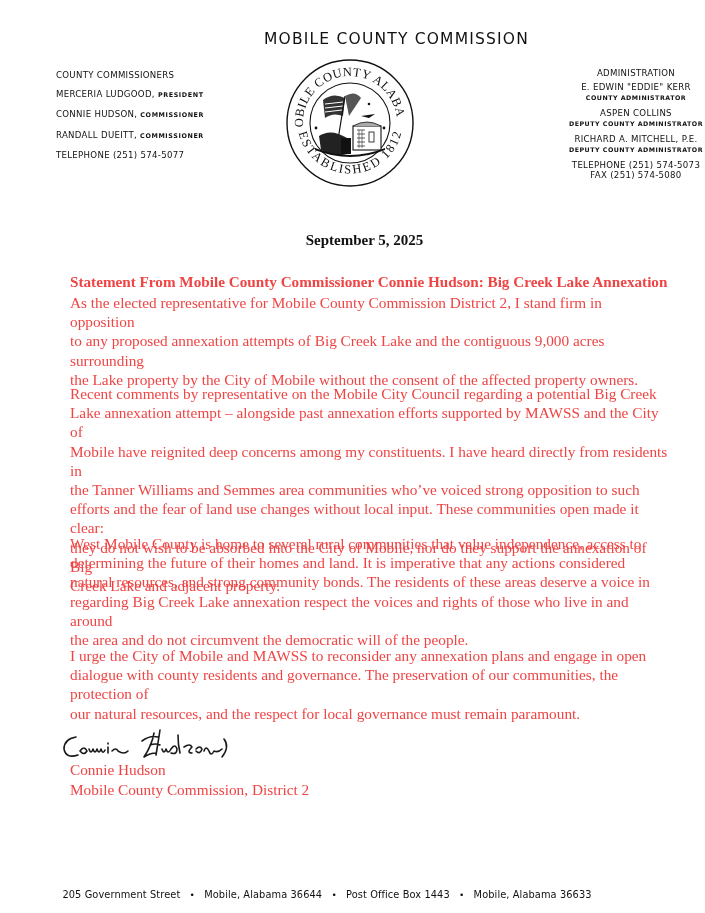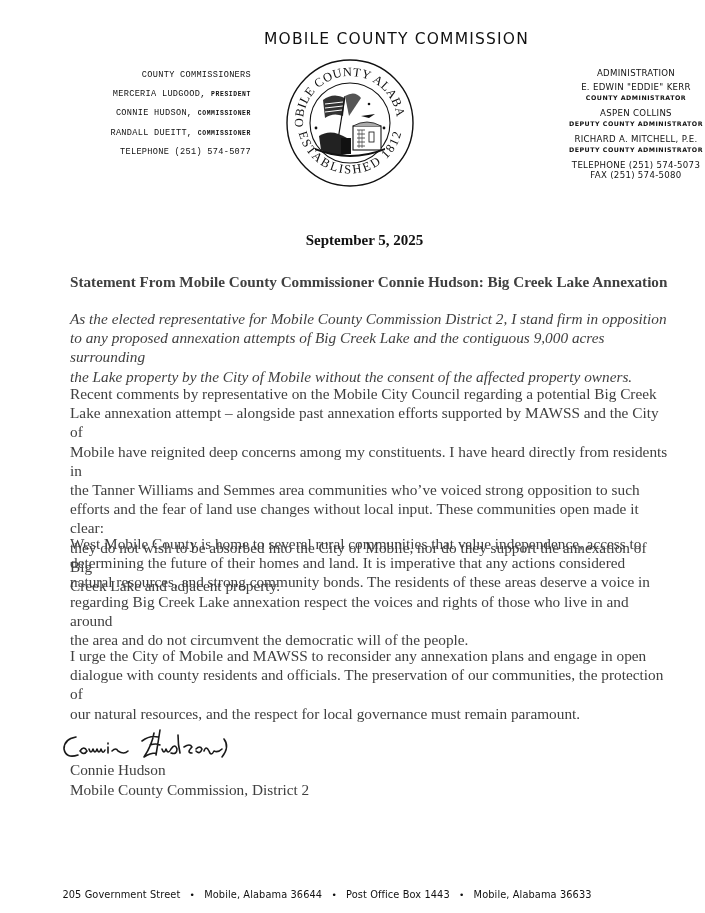--- a/index.html
+++ b/index.html
@@ -6,35 +6,35 @@
     body { width: 705px; height: 913px; position: relative; overflow: hidden; color: #111; }
     .sans { font-family: "DejaVu Sans", "Liberation Sans", sans-serif; padding-left: 44px; }
     .serif { font-family: "Liberation Serif", "DejaVu Serif", serif; margin-left: 12px; }
 
     #org-title {
       position: absolute; top: 30px; left: 0; width: 705px; text-align: center;
       font-size: 15.5px; letter-spacing: 1.2px; font-weight: normal; color: #111;
     }
 
     .col { position: absolute; text-transform: uppercase; }
-    #left-col { left: 12px; top: 66px; width: 195px; text-align: right; font-size: 8.6px; line-height: 19.2px; letter-spacing: 0.3px; font-family: Liberation Mono, monospace; }
+    #left-col { left: 12px; top: 66px; width: 195px; text-align: left; font-size: 8.6px; line-height: 19.2px; letter-spacing: 0.3px; }
     #left-col .role { font-size: 6.4px; font-weight: bold; letter-spacing: 0.6px; }
 
     #right-col { left: 492px; top: 66px; width: 200px; text-align: center; font-size: 8.6px; letter-spacing: 0.3px; }
     #right-col .heading { line-height: 14px; margin-bottom: 2px; }
     #right-col .name { line-height: 11px; }
     #right-col .role { font-size: 6.3px; font-weight: bold; letter-spacing: 0.5px; line-height: 9px; margin-bottom: 6px; }
     #right-col .phone { line-height: 10px; }
 
     #seal { position: absolute; left: 285px; top: 58px; width: 130px; height: 130px; }
 
-    .doc { position: absolute; left: 58px; width: 600px; font-size: 15.3px; line-height: 19.2px; color: #404040; }
+    .doc { position: absolute; left: 58px; width: 600px; font-size: 15.3px; line-height: 19.2px; color: #ef4444; }
     #date { position: absolute; top: 232px; left: 0; width: 705px; text-align: center; font-weight: bold; font-size: 15px; }
     #headline { top: 272px; font-weight: bold; font-size: 15.2px; white-space: nowrap; }
-    #p1 { top: 309px; font-style: italic; }
+    #p1 { top: 293px; }
     #p2 { top: 384px; }
     #p3 { top: 534px; }
     #p4 { top: 646px; }
 
     #signature { position: absolute; left: 58px; top: 727px; width: 240px; height: 36px; }
     #sig-name { top: 760px; }
     #sig-title { top: 780px; }
 
     #footer { position: absolute; top: 889px; left: 0; width: 566px; text-align: center; font-size: 9.8px; color: #111; letter-spacing: 0.1px; }
     #footer .sep { margin: 0 6px; font-size: 9px; }
@@ -130,21 +130,21 @@
 <div id="p3" class="doc serif">
   <div>West Mobile County is home to several rural communities that value independence, access to</div>
   <div>determining the future of their homes and land. It is imperative that any actions considered</div>
   <div>natural resources, and strong community bonds. The residents of these areas deserve a voice in</div>
   <div>regarding Big Creek Lake annexation respect the voices and rights of those who live in and around</div>
   <div>the area and do not circumvent the democratic will of the people.</div>
 </div>
 
 <div id="p4" class="doc serif">
   <div>I urge the City of Mobile and MAWSS to reconsider any annexation plans and engage in open</div>
-  <div>dialogue with county residents and officials. The preservation of our communities, the protection of</div>
+  <div>dialogue with county residents and governance. The preservation of our communities, the protection of</div>
   <div>our natural resources, and the respect for local governance must remain paramount.</div>
 </div>
 
 <svg id="signature" viewBox="0 0 240 36">
   <g fill="none" stroke="#1a1a1a" stroke-width="1.6" stroke-linecap="round" stroke-linejoin="round">
     <path d="M 18 10 Q 6 12 6 22 Q 8 32 20 28"></path>
     <path d="M 22 24 q 4 -6 7 0 q -3 5 -7 0 M 31 22 q 2 6 4 0 q 2 6 4 0 q 2 6 4 0 q 2 6 4 1 M 50 20 v 6 M 50 16 v 1 M 54 24 q 4 -4 6 0 q 6 4 10 0"></path>
     <path d="M 84 14 Q 92 8 100 10 M 96 6 Q 94 18 86 30 Q 92 26 98 26 M 92 18 q 6 -2 10 0 M 102 3 Q 100 16 98 28"></path>
     <path d="M 104 22 q 2 6 4 0 q 2 6 5 0 q 4 -6 6 0 q 0 6 -6 4 M 120 8 Q 120 18 122 26 M 126 20 q 6 -4 8 0 q -6 6 0 6 M 138 22 q 4 -4 6 0 q -2 6 -6 2 M 146 24 q 2 -6 5 0 q 2 6 5 0 q 4 2 8 -2 M 166 12 Q 172 20 164 30"></path>
   </g>

